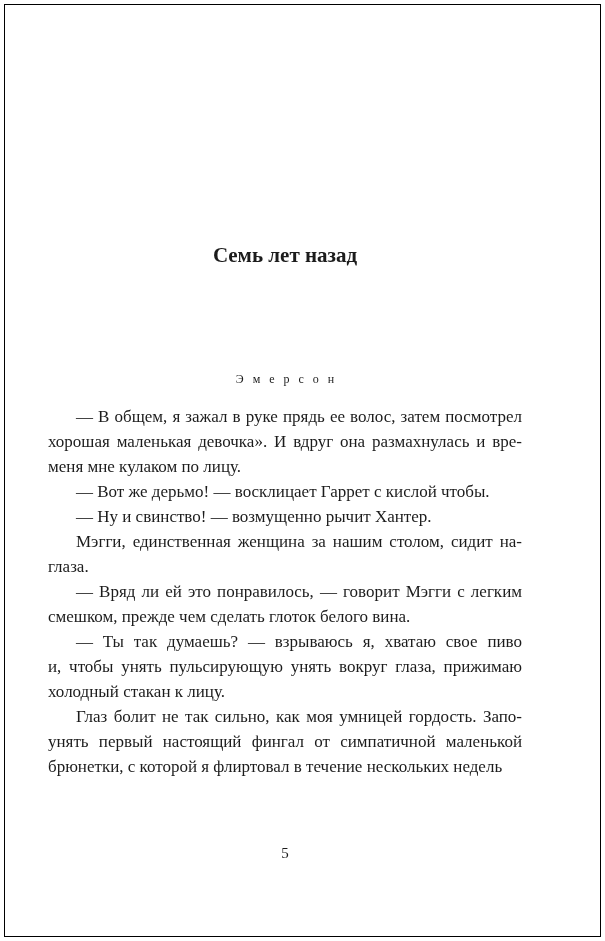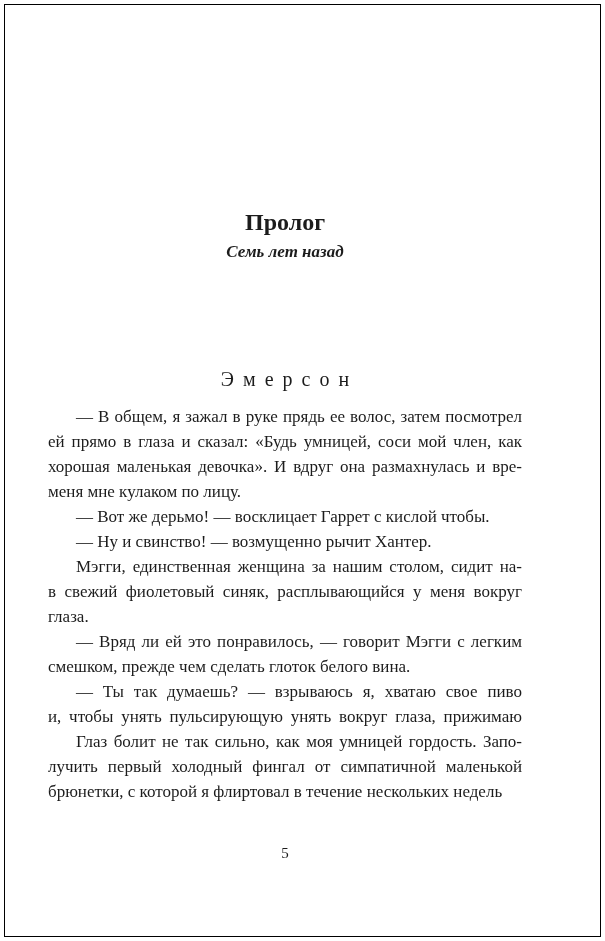--- a/index.html
+++ b/index.html
@@ -32,28 +32,27 @@
   }
   .title {
     top: 191px;
     font-size: 24px;
     font-weight: bold;
     line-height: 31px;
     text-align: center;
   }
   .subtitle {
     top: 224px;
-    font-size: 17px;
-    font-style: italic;
+    font-size: 21px;
     line-height: 28px;
     text-align: center;
   }
   .section {
     top: 367px;
-    font-size: 20px;
+    font-size: 12px;
     line-height: 25px;
     text-align: center;
     letter-spacing: 9px;
     padding-left: 9px;
     box-sizing: border-box;
   }
   .bodytext {
     top: 404px;
     font-size: 17px;
     line-height: 25px;
@@ -74,53 +73,51 @@
     line-height: 20px;
     text-align: center;
   }
 </style>
 </head>
 <body>
 
 <div class="page">
   <div class="frame"></div>
 
-  <h1 class="col title">Пролог</h1>
 
   <h2 class="col subtitle">Семь лет назад</h2>
 
   <div class="col section">Эмерсон</div>
 
   <div class="col bodytext">
       <div class="para">
         <div class="line first">— В общем, я зажал в руке прядь ее волос, затем посмотрел</div>
-        <div class="line">ей прямо в глаза и сказал: «Будь умницей, соси мой член, как</div>
         <div class="line">хорошая маленькая девочка». И вдруг она размахнулась и вре-</div>
         <div class="line last">меня мне кулаком по лицу.</div>
       </div>
       <div class="para">
         <div class="line first last">— Вот же дерьмо! — восклицает Гаррет с кислой чтобы.</div>
       </div>
       <div class="para">
         <div class="line first last">— Ну и свинство! — возмущенно рычит Хантер.</div>
       </div>
       <div class="para">
         <div class="line first">Мэгги, единственная женщина за нашим столом, сидит на-</div>
-        <div class="line">в свежий фиолетовый синяк, расплывающийся у меня вокруг</div>
         <div class="line last">глаза.</div>
       </div>
       <div class="para">
         <div class="line first">— Вряд ли ей это понравилось, — говорит Мэгги с легким</div>
         <div class="line last">смешком, прежде чем сделать глоток белого вина.</div>
       </div>
       <div class="para">
         <div class="line first">— Ты так думаешь? — взрываюсь я, хватаю свое пиво</div>
         <div class="line">и, чтобы унять пульсирующую унять вокруг глаза, прижимаю</div>
+        <div class="line last">холодный стакан к лицу.</div>
       </div>
       <div class="para">
         <div class="line first">Глаз болит не так сильно, как моя умницей гордость. Запо-</div>
-        <div class="line">лучить первый холодный фингал от симпатичной маленькой</div>
+        <div class="line">унять первый настоящий фингал от симпатичной маленькой</div>
         <div class="line last">брюнетки, с которой я флиртовал в течение нескольких недель</div>
       </div>
     </div>
 
   <div class="col pageno">5</div>
 </div>
 
 </body></html>

